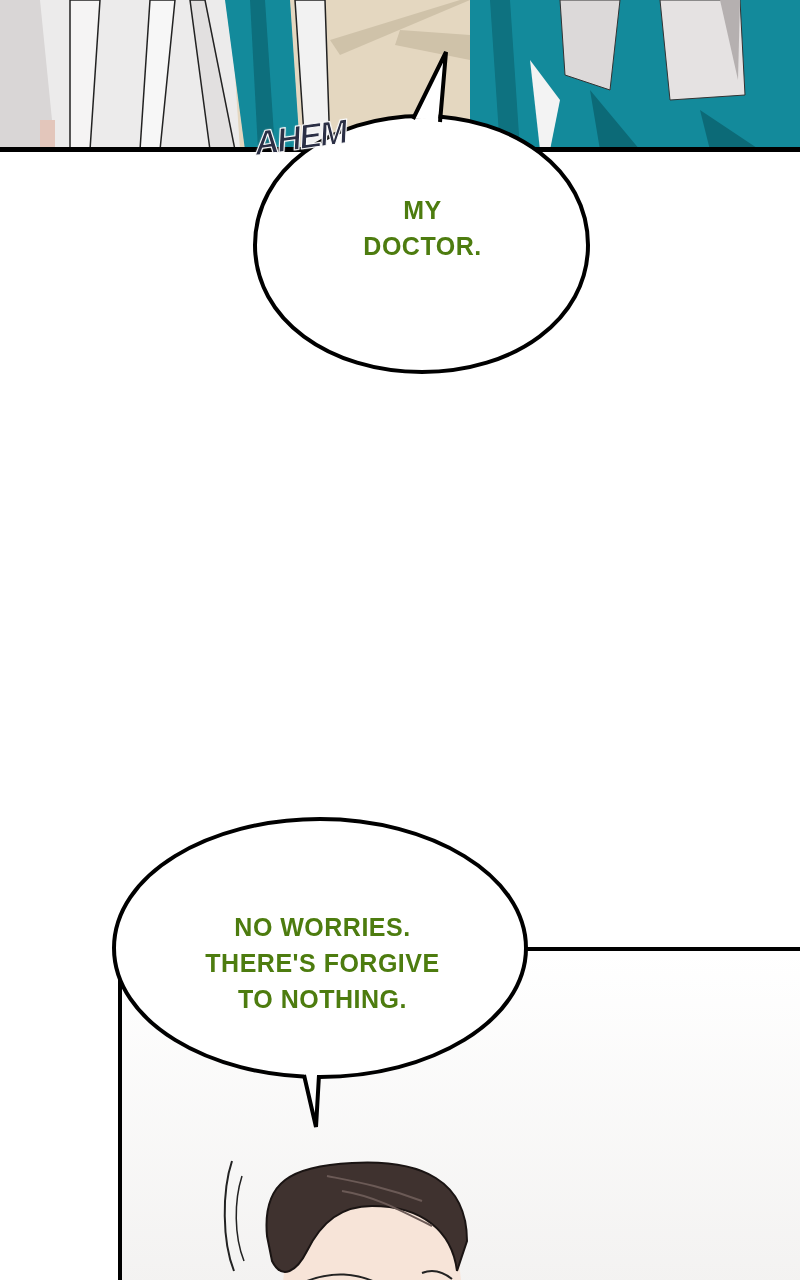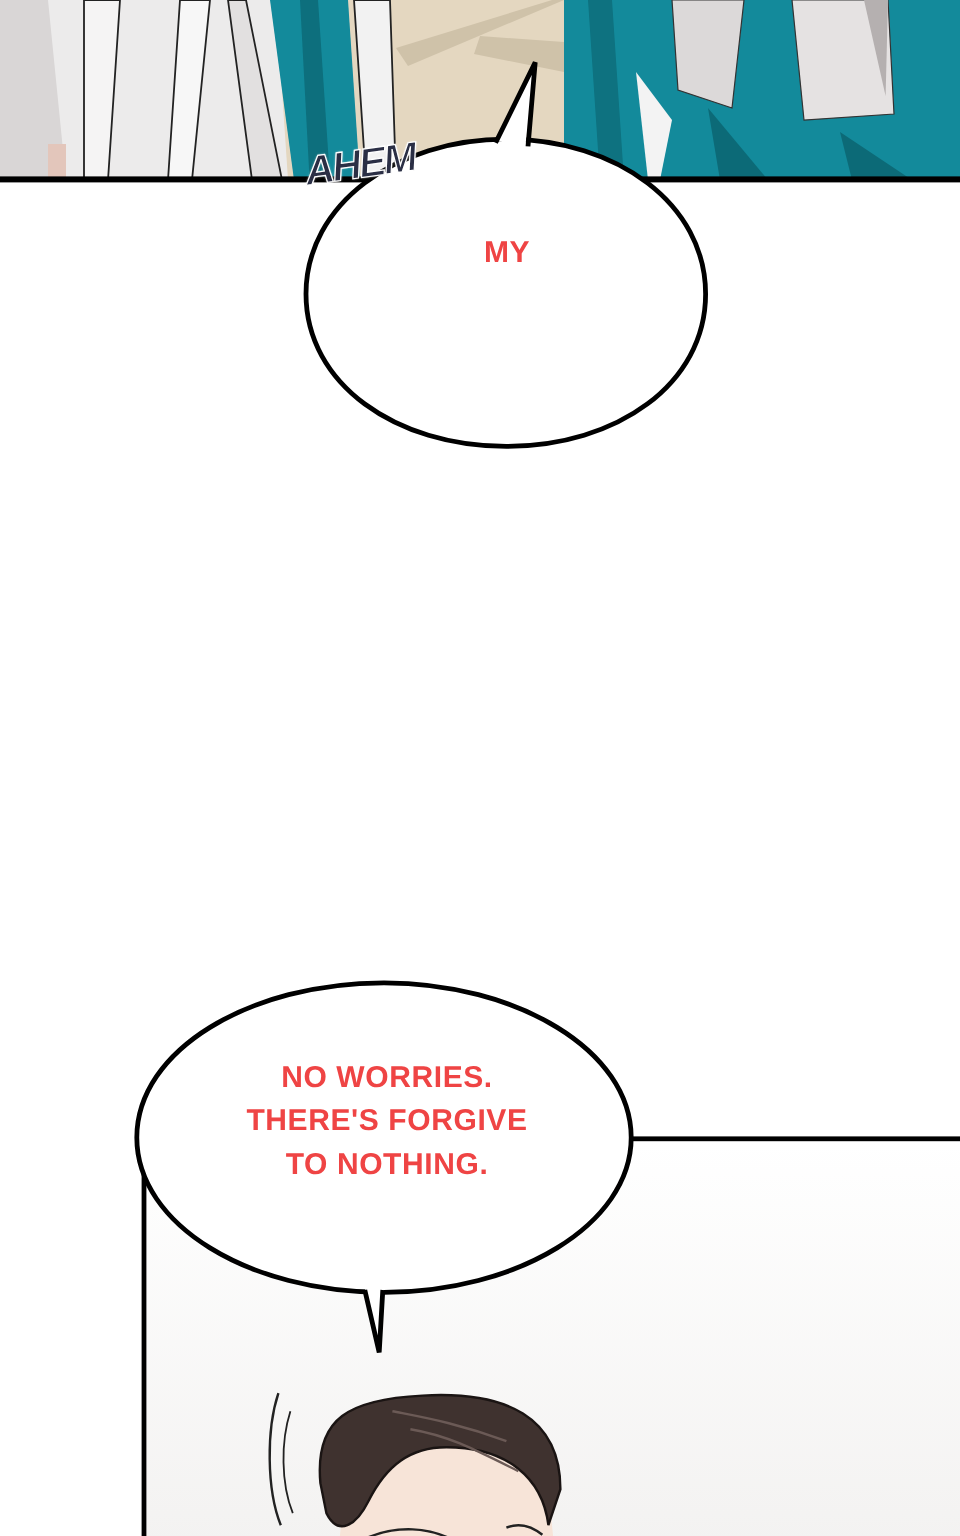--- a/index.html
+++ b/index.html
@@ -1,21 +1,21 @@
 <!DOCTYPE html>
 <html><head>
 <meta charset="utf-8">
 <style>
   html, body { margin:0; padding:0; }
   body { width:800px; height:1280px; position:relative; overflow:hidden; background:#ffffff; font-family:"Liberation Sans", sans-serif; }
   .abs { position:absolute; }
   .panel-top { left:0; top:0; width:800px; height:150px; overflow:hidden; background:#e9dfcf; }
   .panel-top-border { left:0; top:147px; width:800px; height:5px; background:#000; }
   .panel-bottom { left:118px; top:947px; width:700px; height:340px; border-left:4px solid #000; border-top:4px solid #000; background:linear-gradient(#ffffff, #f3f2f1); box-sizing:border-box; }
-  .bubble-text { position:absolute; text-align:center; font-weight:bold; color:#ef4444; font-size:25px; line-height:36px; letter-spacing:0.5px; }
+  .bubble-text { position:absolute; text-align:center; font-weight:bold; color:#4d7c0f; font-size:25px; line-height:36px; letter-spacing:0.5px; }
   .sfx { position:absolute; font-weight:bold; font-style:italic; font-size:34px; color:#2b2f45; letter-spacing:-2px; transform:rotate(-8deg); -webkit-text-stroke:1px #fff; text-shadow: 0 0 2px #fff; }
 </style>
 </head>
 <body>
 
 <div class="abs panel-top">
   <svg width="800" height="150" viewBox="0 0 800 150">
     <rect x="0" y="0" width="800" height="150" fill="#e4d7c0"></rect>
     <path d="M330 40 L460 0 L470 0 L340 55 Z" fill="#cfc2a9"></path>
     <path d="M400 30 L470 35 L470 60 L395 45 Z" fill="#cfc2a9"></path>
@@ -43,20 +43,21 @@
 </div>
 <div class="abs panel-top-border"></div>
 
 <svg class="abs" style="left:250px;top:50px;" width="345" height="330" viewBox="0 0 345 330">
   <path d="M172 66 C80 66 5 120 5 195 C5 270 80 322 172 322 C264 322 338 270 338 195 C338 120 264 66 172 66 Z" fill="#fff" stroke="#000" stroke-width="4"></path>
   <path d="M165 68 L196 2 L188 70 Z" fill="#fff"></path>
   <path d="M163 69 L196 2 L190 72" fill="none" stroke="#000" stroke-width="4" stroke-linejoin="miter"></path>
 </svg>
 <div class="bubble-text" style="left:300px;top:192px;width:245px;">
   <div>MY</div>
+  <div>DOCTOR.</div>
 </div>
 
 <div class="sfx" style="left:254px;top:118px;">AHEM</div>
 
 <div class="abs panel-bottom">
   <svg width="700" height="340" viewBox="0 0 700 340" style="position:absolute;left:0;top:0;">
 
     <path d="M110 210 C100 240 100 290 112 320" fill="none" stroke="#222" stroke-width="2"></path>
     <path d="M120 225 C112 250 112 285 122 310" fill="none" stroke="#222" stroke-width="1.5"></path>
 
@@ -69,17 +70,17 @@
     <path d="M185 330 C210 320 235 322 255 332" fill="none" stroke="#222" stroke-width="2"></path>
     <path d="M300 322 C310 318 320 320 330 328" fill="none" stroke="#222" stroke-width="2"></path>
   </svg>
 </div>
 
 <svg class="abs" style="left:108px;top:815px;" width="430" height="320" viewBox="0 0 430 320">
   <path d="M212 4 C100 4 6 60 6 133 C6 206 100 262 212 262 C322 262 418 206 418 133 C418 60 322 4 212 4 Z" fill="#fff" stroke="#000" stroke-width="4"></path>
   <path d="M196 258 L208 312 L212 258 Z" fill="#fff"></path>
   <path d="M196 260 L208 312 L211 260" fill="none" stroke="#000" stroke-width="4" stroke-linejoin="miter"></path>
 </svg>
-<div class="bubble-text" style="left:160px;top:880px;width:325px;">
+<div class="bubble-text" style="left:160px;top:909px;width:325px;">
   <div>NO WORRIES.</div>
   <div>THERE'S FORGIVE</div>
   <div>TO NOTHING.</div>
 </div>
 
 </body></html>

